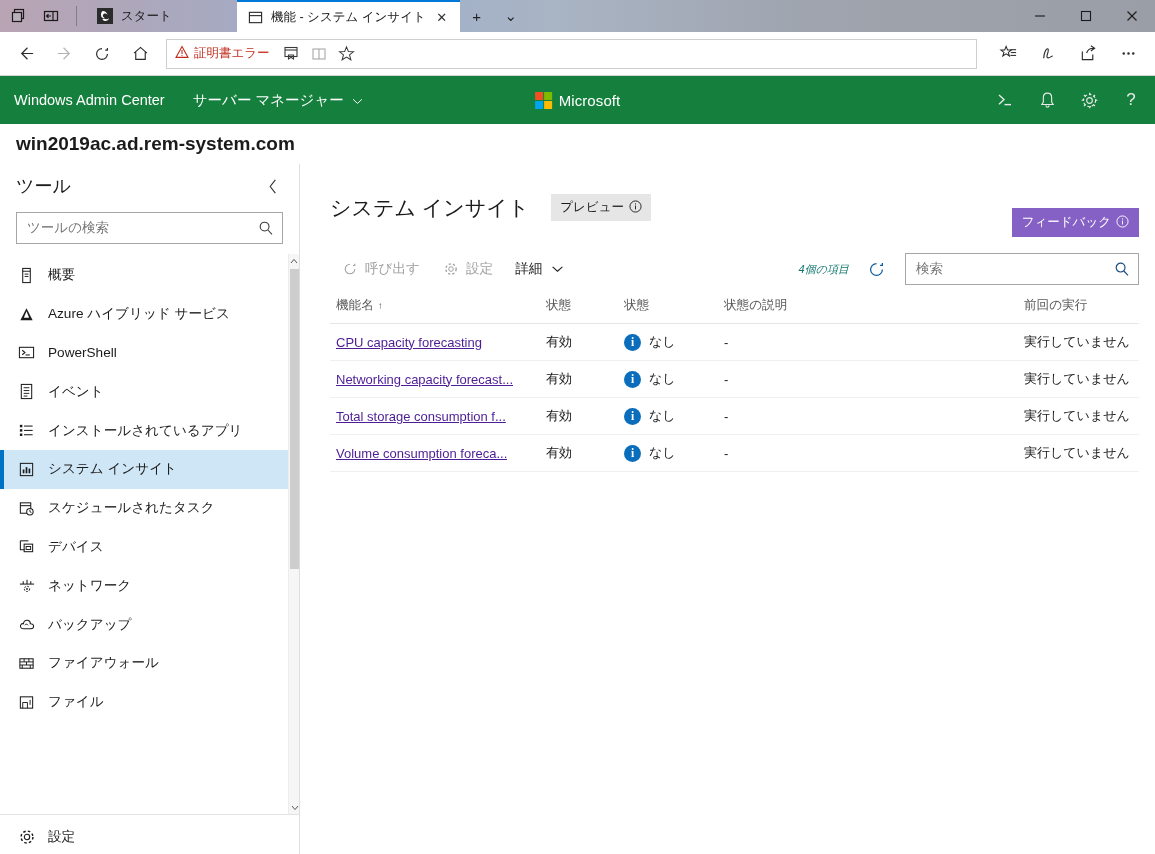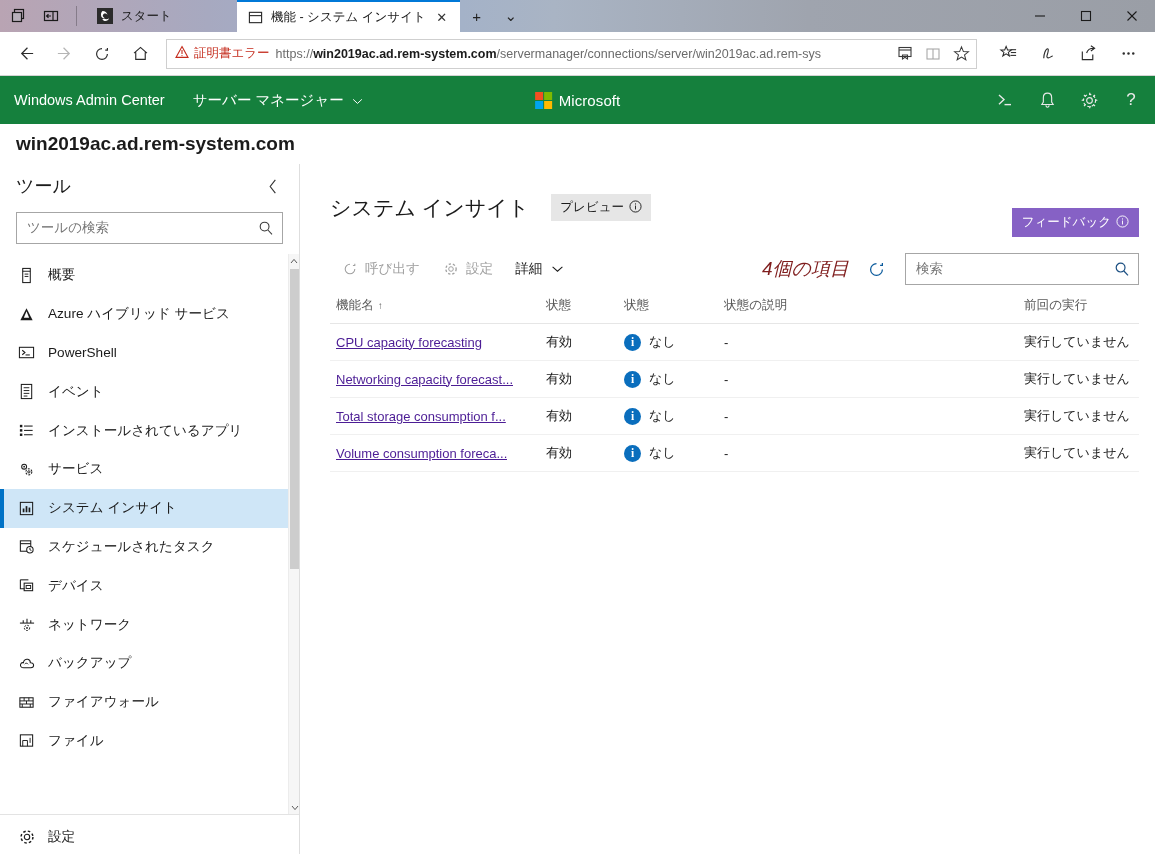--- a/index.html
+++ b/index.html
@@ -148,21 +148,21 @@
 
   .toolbar {
     display: flex; align-items: center; height: 44px; margin-top: 10px; gap: 0px;
   }
   .tbtn {
     display: flex; align-items: center; gap: 7px; font-size: 13.6px; padding: 5px 11px;
     color: #1b1b1b;
   }
   .tbtn.disabled { color: #a0a0a0; text-align: center; }
   .tbtn .tb-ic { width: 17px; height: 17px; display:flex; align-items:center; justify-content:center;}
-  .item-count { margin-left: auto; font-size: 19px; color:#7f1d1d; font-style: italic; padding-right: 14px;}
+  .item-count { margin-left: auto; font-size: 11px; color:#0f766e; font-style: italic; padding-right: 14px;}
   .refresh-btn { width: 26px; height: 26px; display:flex; align-items:center; justify-content:center; color:#0a5a9c; margin-right: 16px;}
   .grid-search {
     width: 234px; height: 32px; border: 1px solid #a6a6a6; display: flex; align-items: center;
     padding: 0 8px 0 10px; font-size: 13.5px; color: #767676;
   }
   .grid-search .gs-text { flex: 1; }
   .grid-search .gs-icon { width:17px;height:17px; color:#1b4f82; display:flex;align-items:center;justify-content:center;}
 
   table.grid { width: 100%; border-collapse: collapse; table-layout: fixed; }
   table.grid th {
@@ -281,21 +281,20 @@
     <span class="cert-warn">
       <span>
         <svg width="14" height="14" viewBox="0 0 14 14">
             <path d="M7 1.6 L13 12.4 L1 12.4 Z" fill="none" stroke="#c42b1c" stroke-width="1.1"></path>
             <line x1="7" y1="5" x2="7" y2="9" stroke="#c42b1c" stroke-width="1.1"></line>
             <circle cx="7" cy="10.6" r="0.6" fill="#c42b1c"></circle>
           </svg>
       </span>
       <span>証明書エラー</span>
     </span>
-    <span class="url-text"><span>https://</span><b>win2019ac.ad.rem-system.com</b><span>/servermanager/connections/server/win2019ac.ad.rem-sys</span></span>
     <span class="url-icons">
       <span>
         <svg width="16" height="16" viewBox="0 0 16 16">
             <rect x="2" y="1.5" width="12" height="9" fill="none" stroke="#3a3a3a" stroke-width="1.1"></rect>
             <line x1="2" y1="4" x2="14" y2="4" stroke="#3a3a3a" stroke-width="1.1"></line>
             <path d="M5.5 9 L10.5 9 L10.5 13 L8 11.4 L5.5 13 Z" fill="none" stroke="#3a3a3a" stroke-width="1.1"></path>
           </svg>
       </span>
       <span>
         <svg width="16" height="16" viewBox="0 0 16 16">
@@ -456,31 +455,20 @@
             <svg width="17" height="17" viewBox="0 0 18 18">
               <rect x="2" y="3" width="2.6" height="2.6" fill="#1b1b1b"></rect>
               <rect x="2" y="7.6" width="2.6" height="2.6" fill="#1b1b1b"></rect>
               <rect x="2" y="12.2" width="2.6" height="2.6" fill="#1b1b1b"></rect>
               <line x1="6.4" y1="4.3" x2="15.5" y2="4.3" stroke="#1b1b1b" stroke-width="1.1"></line>
               <line x1="6.4" y1="8.9" x2="15.5" y2="8.9" stroke="#1b1b1b" stroke-width="1.1"></line>
               <line x1="6.4" y1="13.5" x2="15.5" y2="13.5" stroke="#1b1b1b" stroke-width="1.1"></line>
             </svg>
           </span>
         <span>インストールされているアプリ</span>
-      </div>
-      <div class="tool-item">
-        <span class="ti-icon">
-            <svg width="17" height="17" viewBox="0 0 18 18">
-              <circle cx="6.5" cy="6" r="2.6" fill="none" stroke="#1b1b1b" stroke-width="1.1"></circle>
-              <circle cx="6.5" cy="6" r="0.9" fill="#1b1b1b"></circle>
-              <circle cx="11.5" cy="11.5" r="3.2" fill="none" stroke="#1b1b1b" stroke-width="1.1" stroke-dasharray="2 1.4"></circle>
-              <circle cx="11.5" cy="11.5" r="1.2" fill="none" stroke="#1b1b1b" stroke-width="1"></circle>
-            </svg>
-          </span>
-        <span>サービス</span>
       </div>
       <div class="tool-item selected">
         <span class="ti-icon">
             <svg width="17" height="17" viewBox="0 0 18 18">
               <rect x="2.5" y="2.5" width="13" height="13" fill="none" stroke="#1b1b1b" stroke-width="1.1"></rect>
               <rect x="5" y="9" width="1.8" height="4" fill="#1b1b1b"></rect>
               <rect x="8.1" y="6.5" width="1.8" height="6.5" fill="#1b1b1b"></rect>
               <rect x="11.2" y="8" width="1.8" height="5" fill="#1b1b1b"></rect>
             </svg>
           </span>

